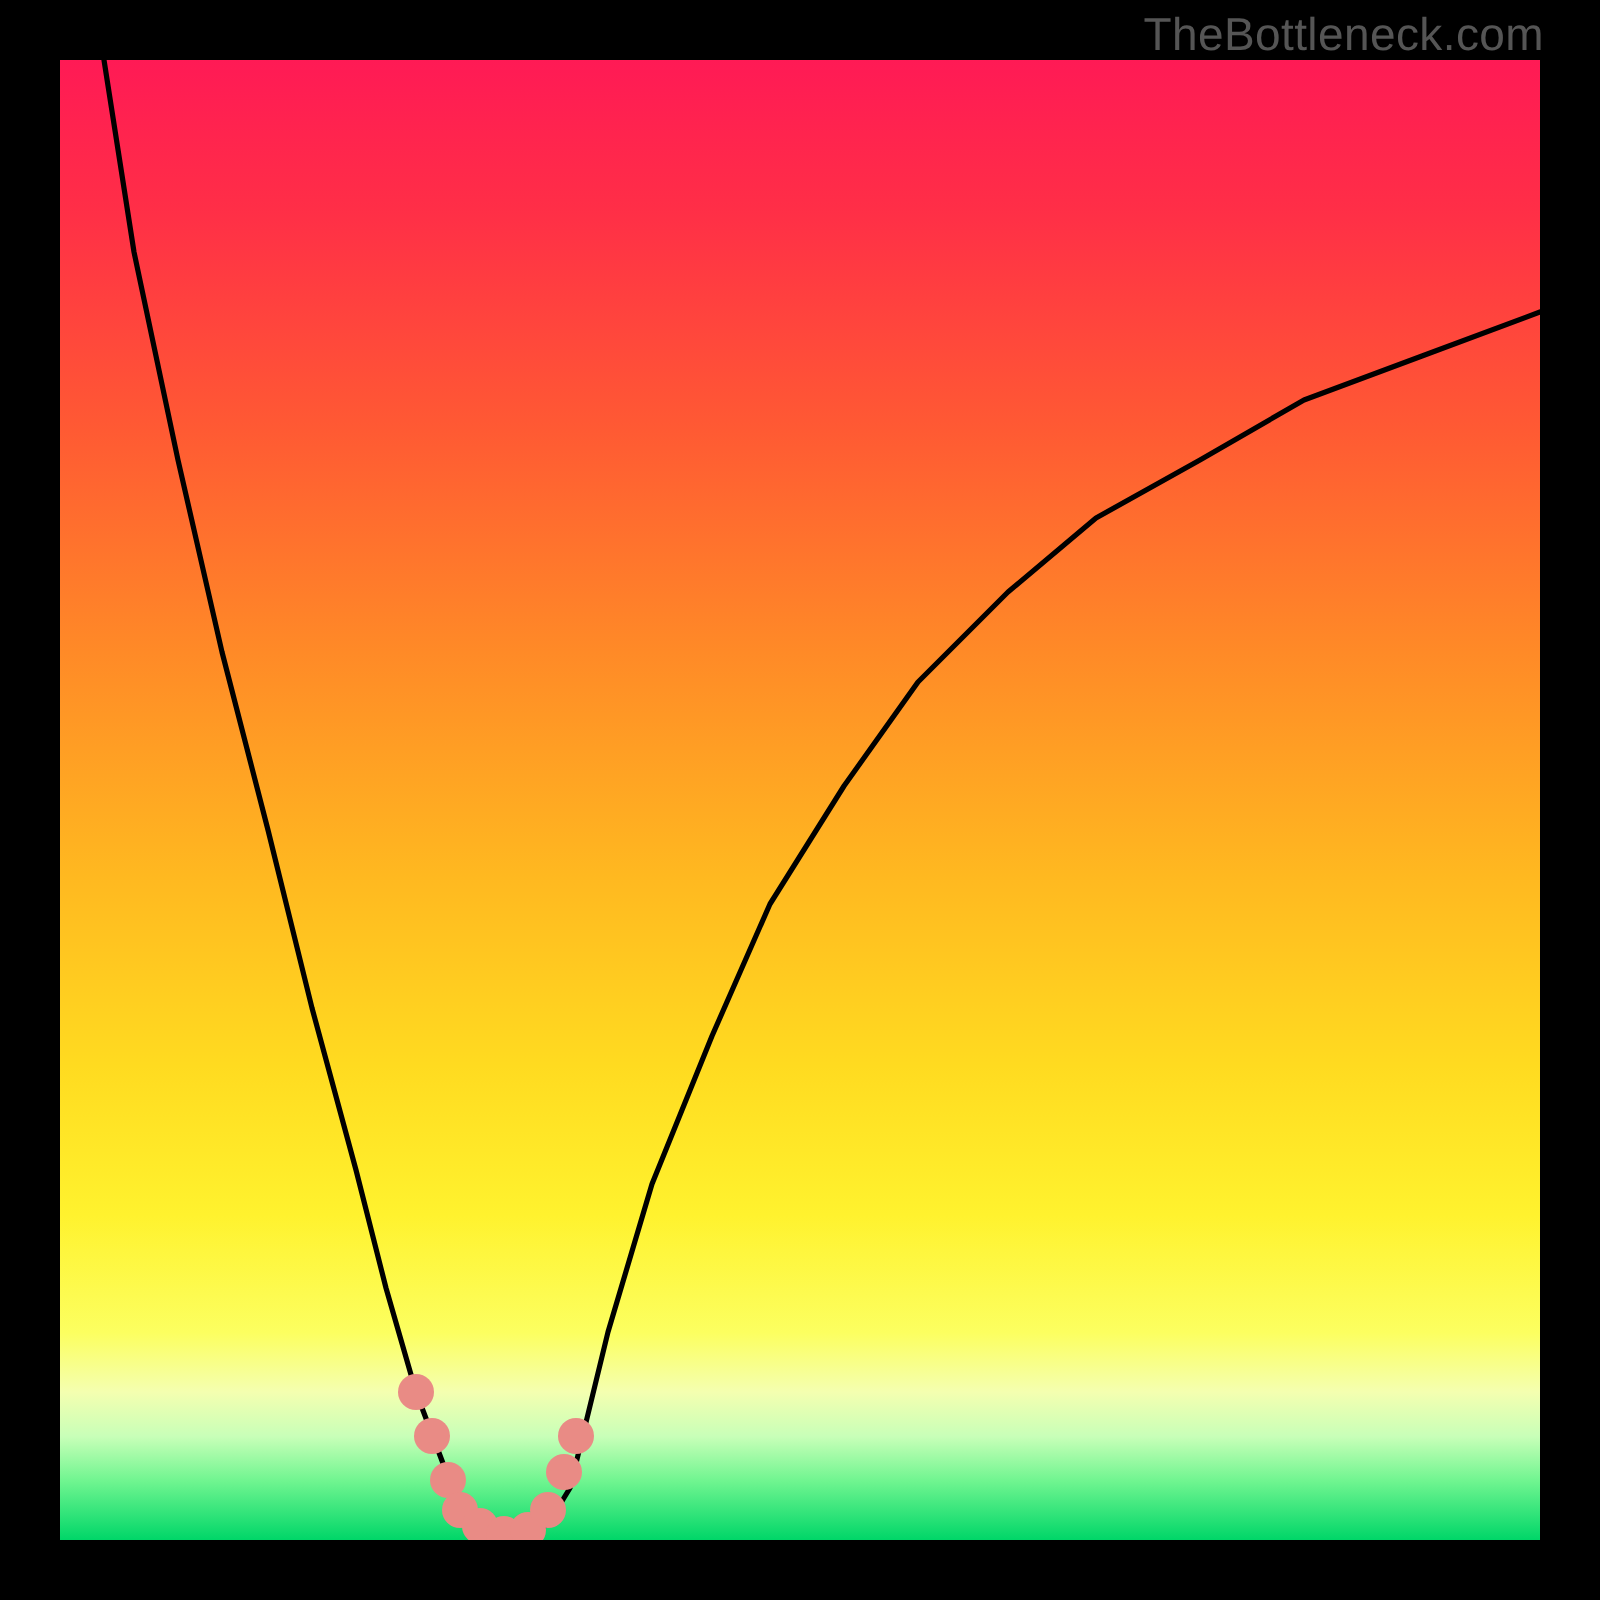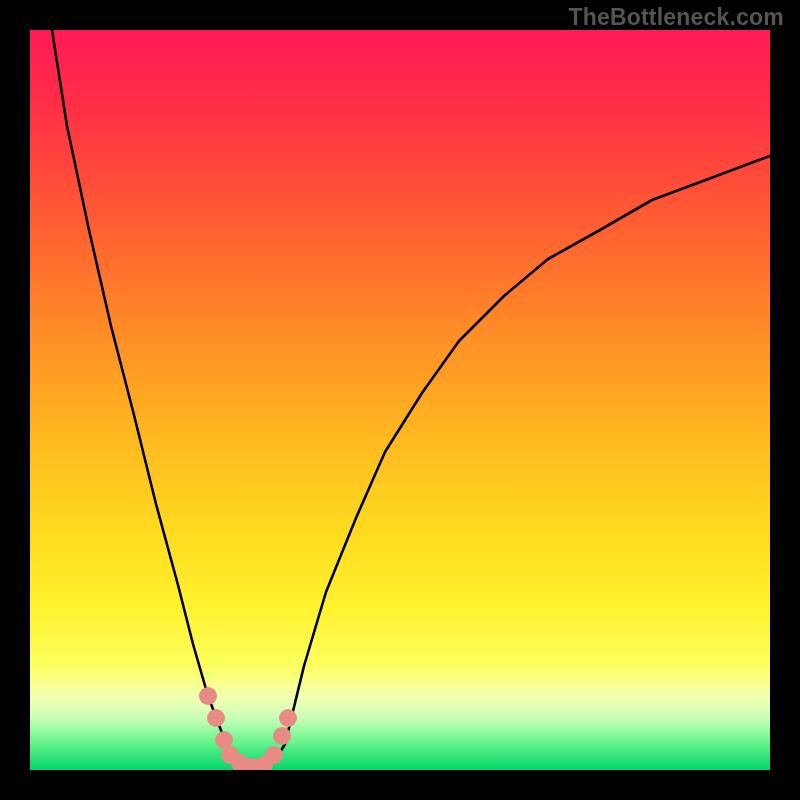--- a/index.html
+++ b/index.html
@@ -30,24 +30,24 @@
   .bg-gradient {
     position: absolute;
     left: 0;
     top: 0;
     width: 100%;
     height: 100%;
   }
   .watermark {
     position: absolute;
     top: 4px;
-    right: 16px;
+    right: 28px;
     color: #555;
     font-size: 23px;
-    font-weight: 700;
+    font-weight: 400;
     letter-spacing: 0.2px;
     text-align: right;
   }
   svg {
     position: absolute;
     left: 0;
     top: 0;
   }
 </style>
 </head>

